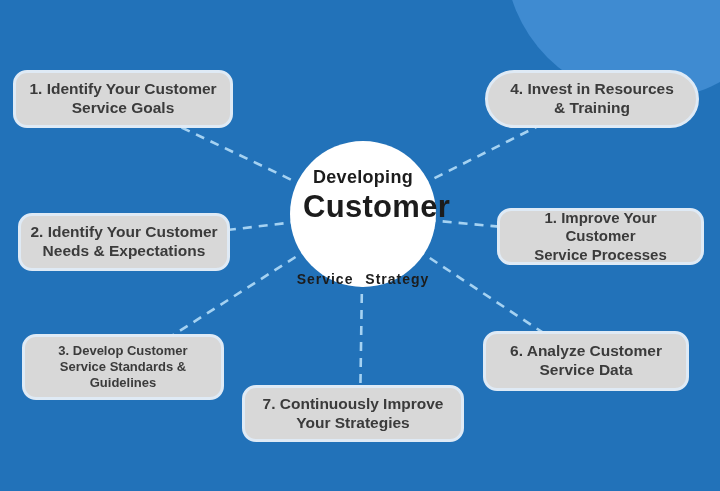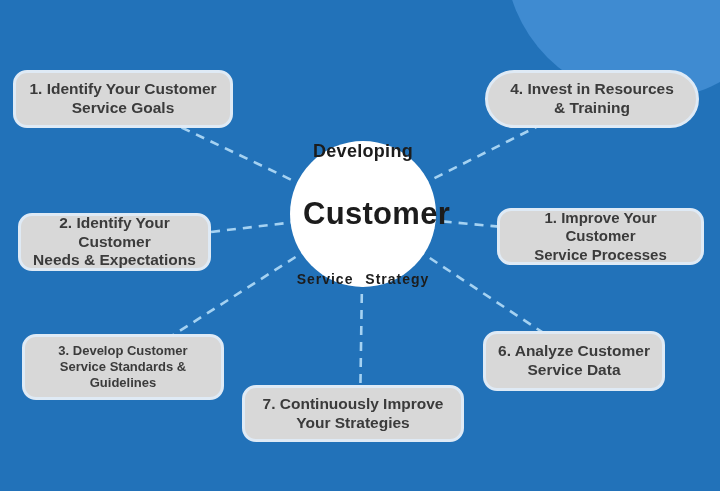--- a/index.html
+++ b/index.html
@@ -52,43 +52,43 @@
     text-align:center;
     color:var(--box-text);
     font-size:15.5px;
     font-weight:600;
     line-height:1.22;
     white-space:pre-line;
     box-sizing:border-box;
     padding:15px 8px;
   }
   .box1{left:13px;  top:70px;  width:220px; height:58px;}
-  .box2{left:18px;  top:213px; width:193px; height:58px;}
+  .box2{left:18px;  top:213px; width:212px; height:58px;}
   .box3{left:22px;  top:334px; width:202px; height:66px; font-size:13px;}
   .box4{left:485px; top:70px;  width:214px; height:58px;border-radius:29px;}
   .box5{left:497px; top:208px; width:207px; height:57px; font-size:15px;}
-  .box6{left:483px; top:331px; width:182px; height:60px;}
+  .box6{left:483px; top:331px; width:206px; height:60px;}
   .box7{left:242px; top:385px; width:222px; height:57px;text-align:center;}
   .center-circle{
     position:absolute;
     z-index:2;
     left:290px; top:141px;
     width:146px; height:146px;
     border-radius:50%;
     background:var(--center-fill);
     display:flex;
     flex-direction:column;
     align-items:center;
-    justify-content:space-between;
+    justify-content:flex-end;
     text-align:center;
     color:var(--center-text);
   }
   .center-line1{font-size:18px;font-weight:600;letter-spacing:.3px;}
   .center-line2{font-size:31px;font-weight:800;letter-spacing:.3px;margin:1px 0 6px 0;padding-left:27px;}
-  .center-line3{font-size:14px;font-weight:600;letter-spacing:1px;word-spacing:7px;}
+  .center-line3{font-size:14px;font-weight:600;letter-spacing:1px;word-spacing:7px;margin-top:40px;}
 </style>
 </head>
 <body>
 
 <div class="stage">
 
   <div class="corner-blob"></div>
 
   <svg class="lines" width="720" height="491">
     <line x1="363" y1="214" x2="124" y2="100"></line>

